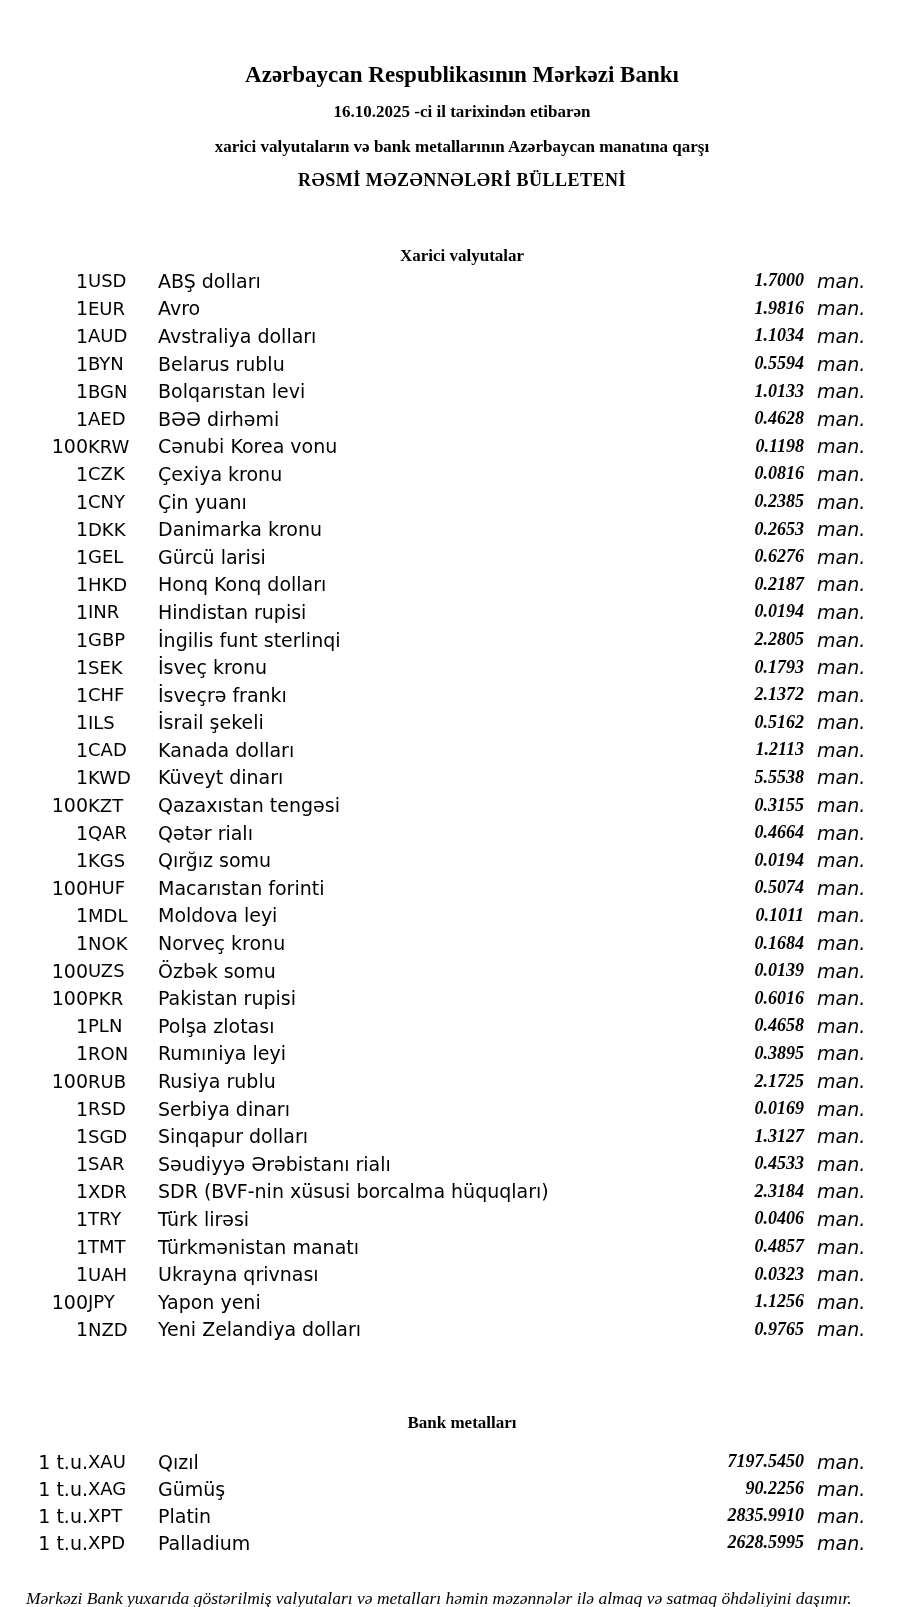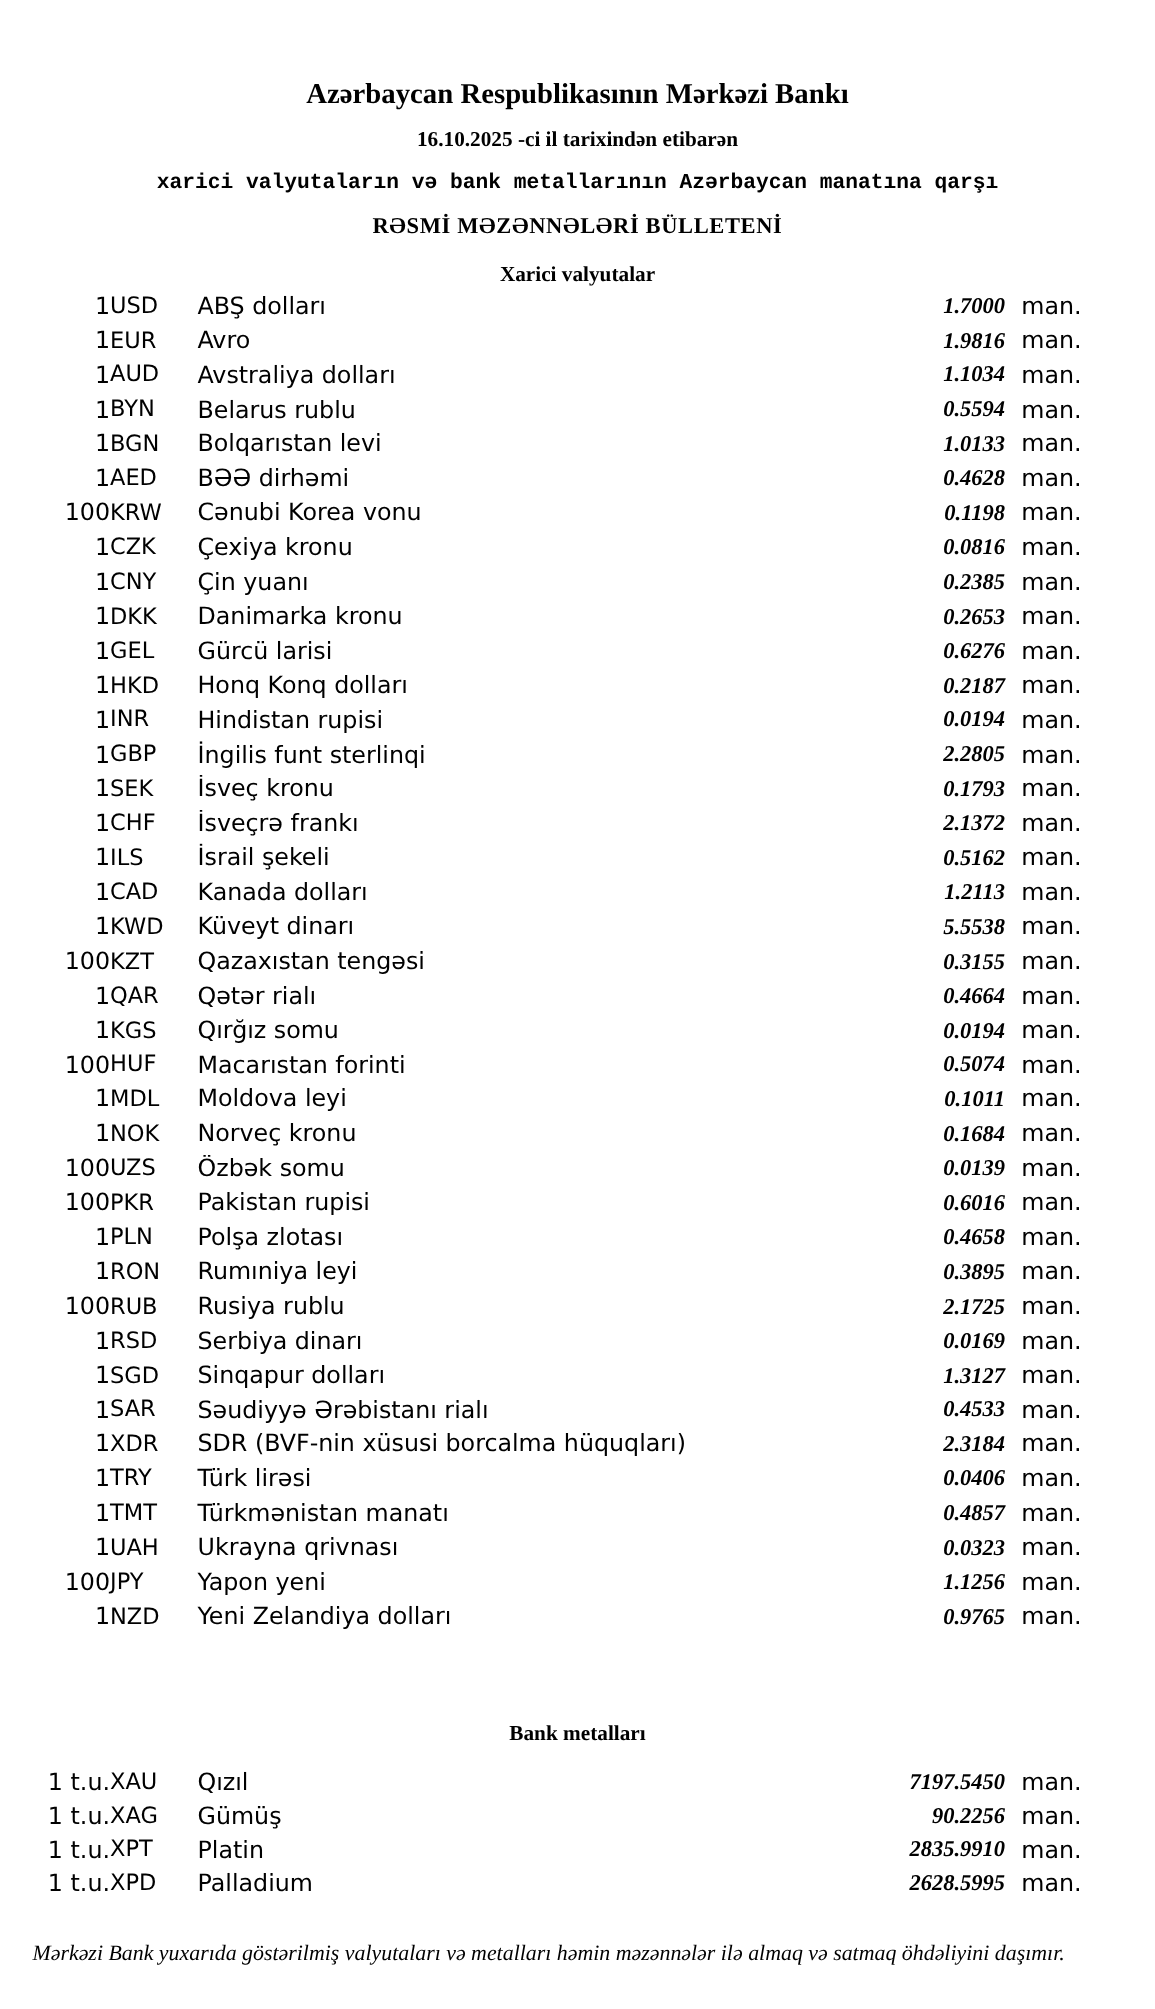--- a/index.html
+++ b/index.html
@@ -30,42 +30,42 @@
   }
   .date-line {
     margin-top: 14px;
     font-family: "Liberation Serif", serif;
     font-weight: bold;
     font-size: 17px;
     line-height: 20px;
   }
   .subtitle-line {
     margin-top: 15px;
-    font-family: Liberation Mono, monospace;
+    font-family: Liberation Serif, serif;
     font-weight: bold;
     font-size: 17px;
     line-height: 20px;
   }
   .bulletin-title {
     margin-top: 13px;
     font-family: "Liberation Serif", serif;
     font-weight: bold;
     font-size: 18px;
     line-height: 20px;
     letter-spacing: 0.5px;
   }
   
   .section-title {
     text-align: center;
     font-family: "Liberation Serif", serif;
     font-weight: bold;
     font-size: 17px;
     line-height: 20px;
   }
-  .currencies-title { margin-top: 20px; }
+  .currencies-title { margin-top: 56px; }
   .metals-title { margin-top: 70px; }
   
   .rows { margin-top: 1px; }
   .metal-rows { margin-top: 15px; }
   .row {
     display: flex;
     align-items: center;
     height: 27.6px;
     font-size: 19px;
     white-space: nowrap;
@@ -95,20 +95,21 @@
     font-weight: bold;
     font-style: italic;
     font-size: 18px;
   }
   .man {
     width: 50px;
     margin-left: 13px;
     margin-right: 57px;
     text-align: left;
     flex: 0 0 auto;
+    font-style: italic;
   }
   
   .footer {
     margin-top: 32px;
     padding: 0 26px;
     font-family: "Liberation Serif", serif;
     font-style: italic;
     font-size: 17.5px;
     line-height: 20px;
     white-space: nowrap;

